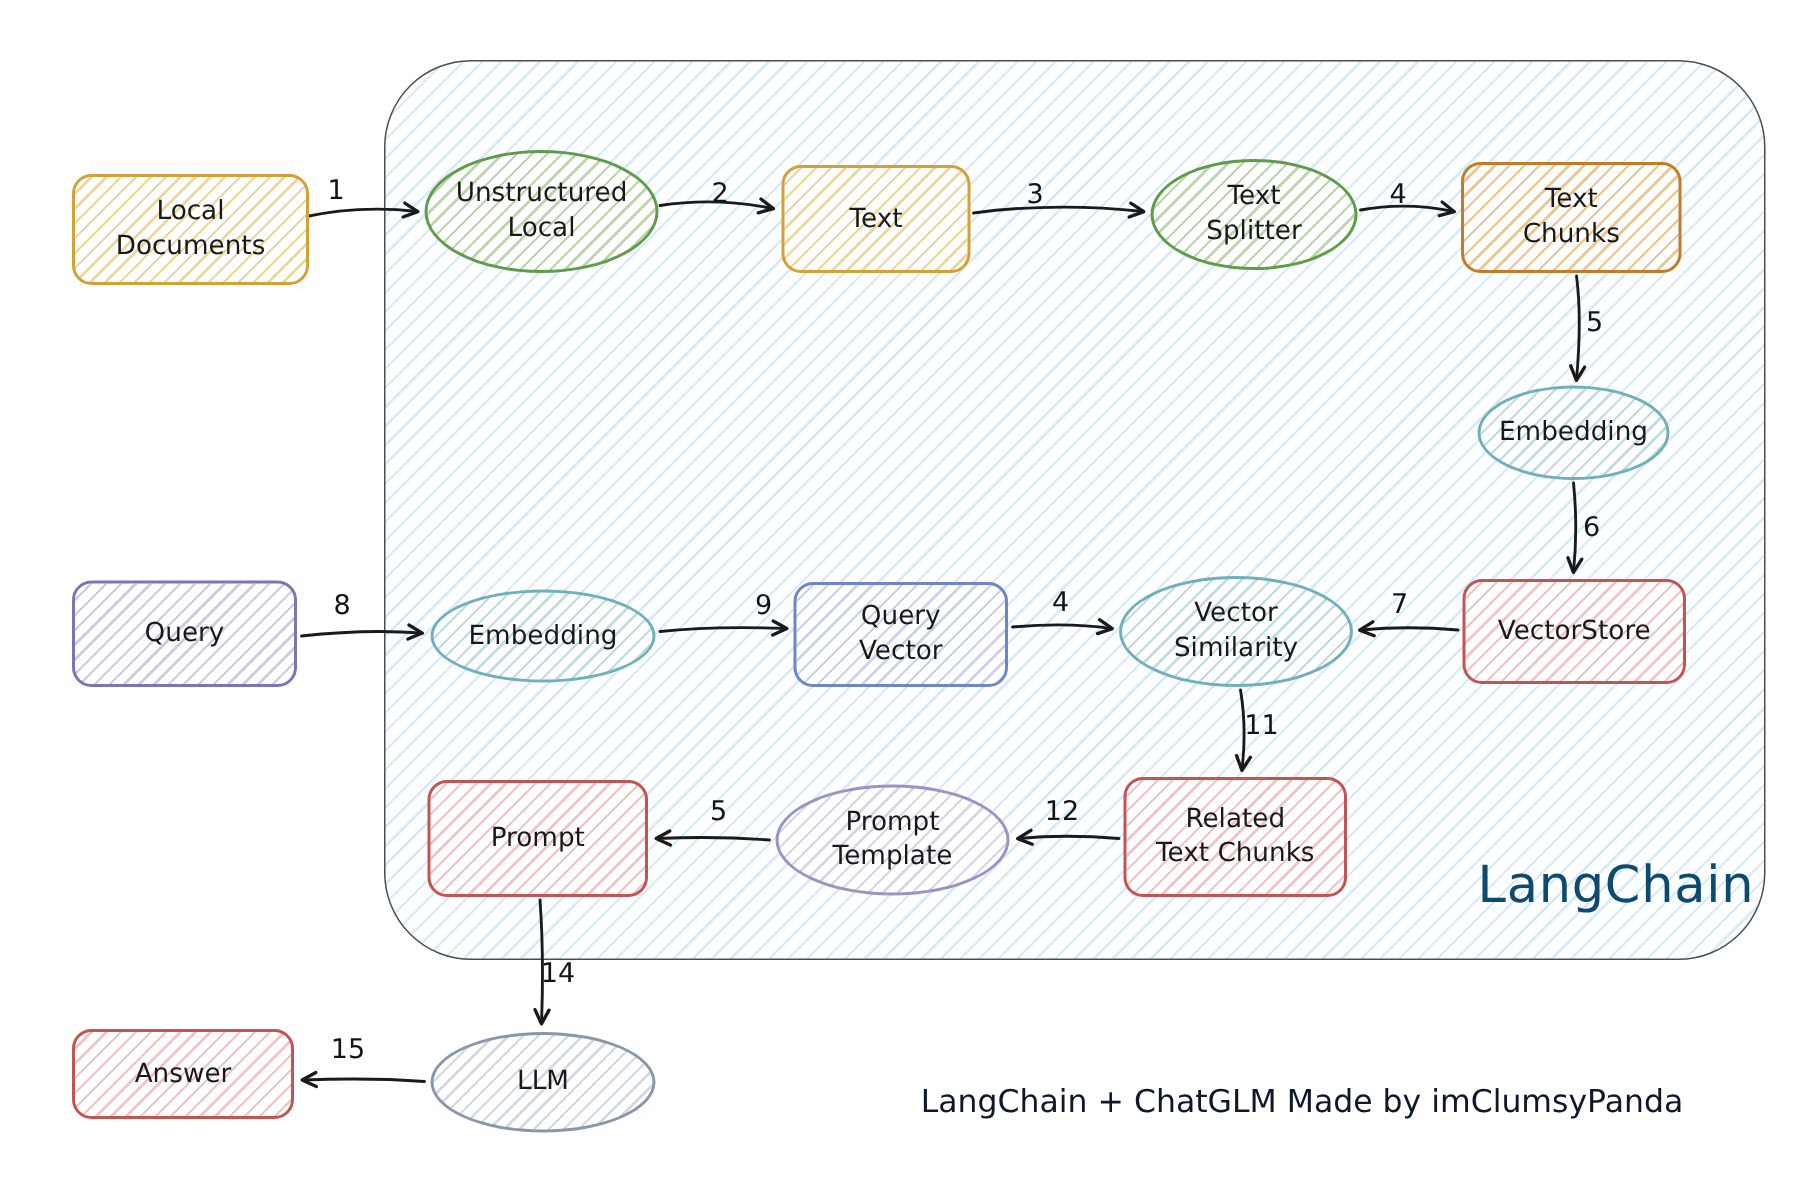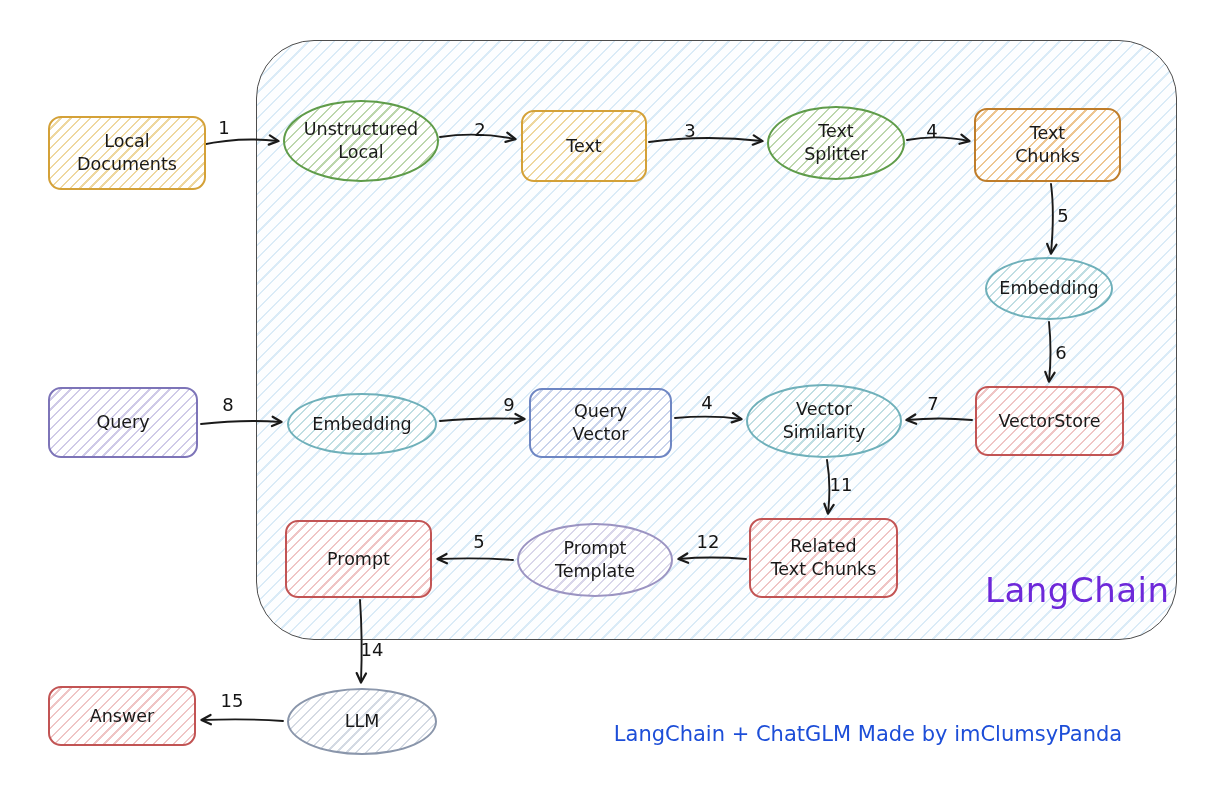--- a/index.html
+++ b/index.html
@@ -30,21 +30,21 @@
         transparent 1.6px, transparent 9px),
       #fdfeff;
   }
   .container-title {
     position: absolute;
     left: 985px; top: 570px;
     width: 180px;
     font-size: 34px;
     font-weight: 500;
     letter-spacing: 0.5px;
-    color: #6d28d9;
+    color: #0c4a6e;
   }
 
   
   .node {
     position: absolute;
     box-sizing: border-box;
     display: flex;
     align-items: center;
     justify-content: center;
     text-align: center;
@@ -129,21 +129,21 @@
     font-size: 18px;
     color: #141414;
   }
 
   .caption {
     position: absolute;
     left: 868px; top: 734px;
     transform: translate(-50%, -50%);
     font-size: 21px;
     white-space: nowrap;
-    color: #1d4ed8;
+    color: #0f172a;
   }
 </style>
 </head>
 <body>
 
 <div class="container-box"></div>
 <div class="container-title">LangChain</div>
 
 <svg class="arrows" width="1206" height="798" viewBox="0 0 1206 798">
   <defs>

